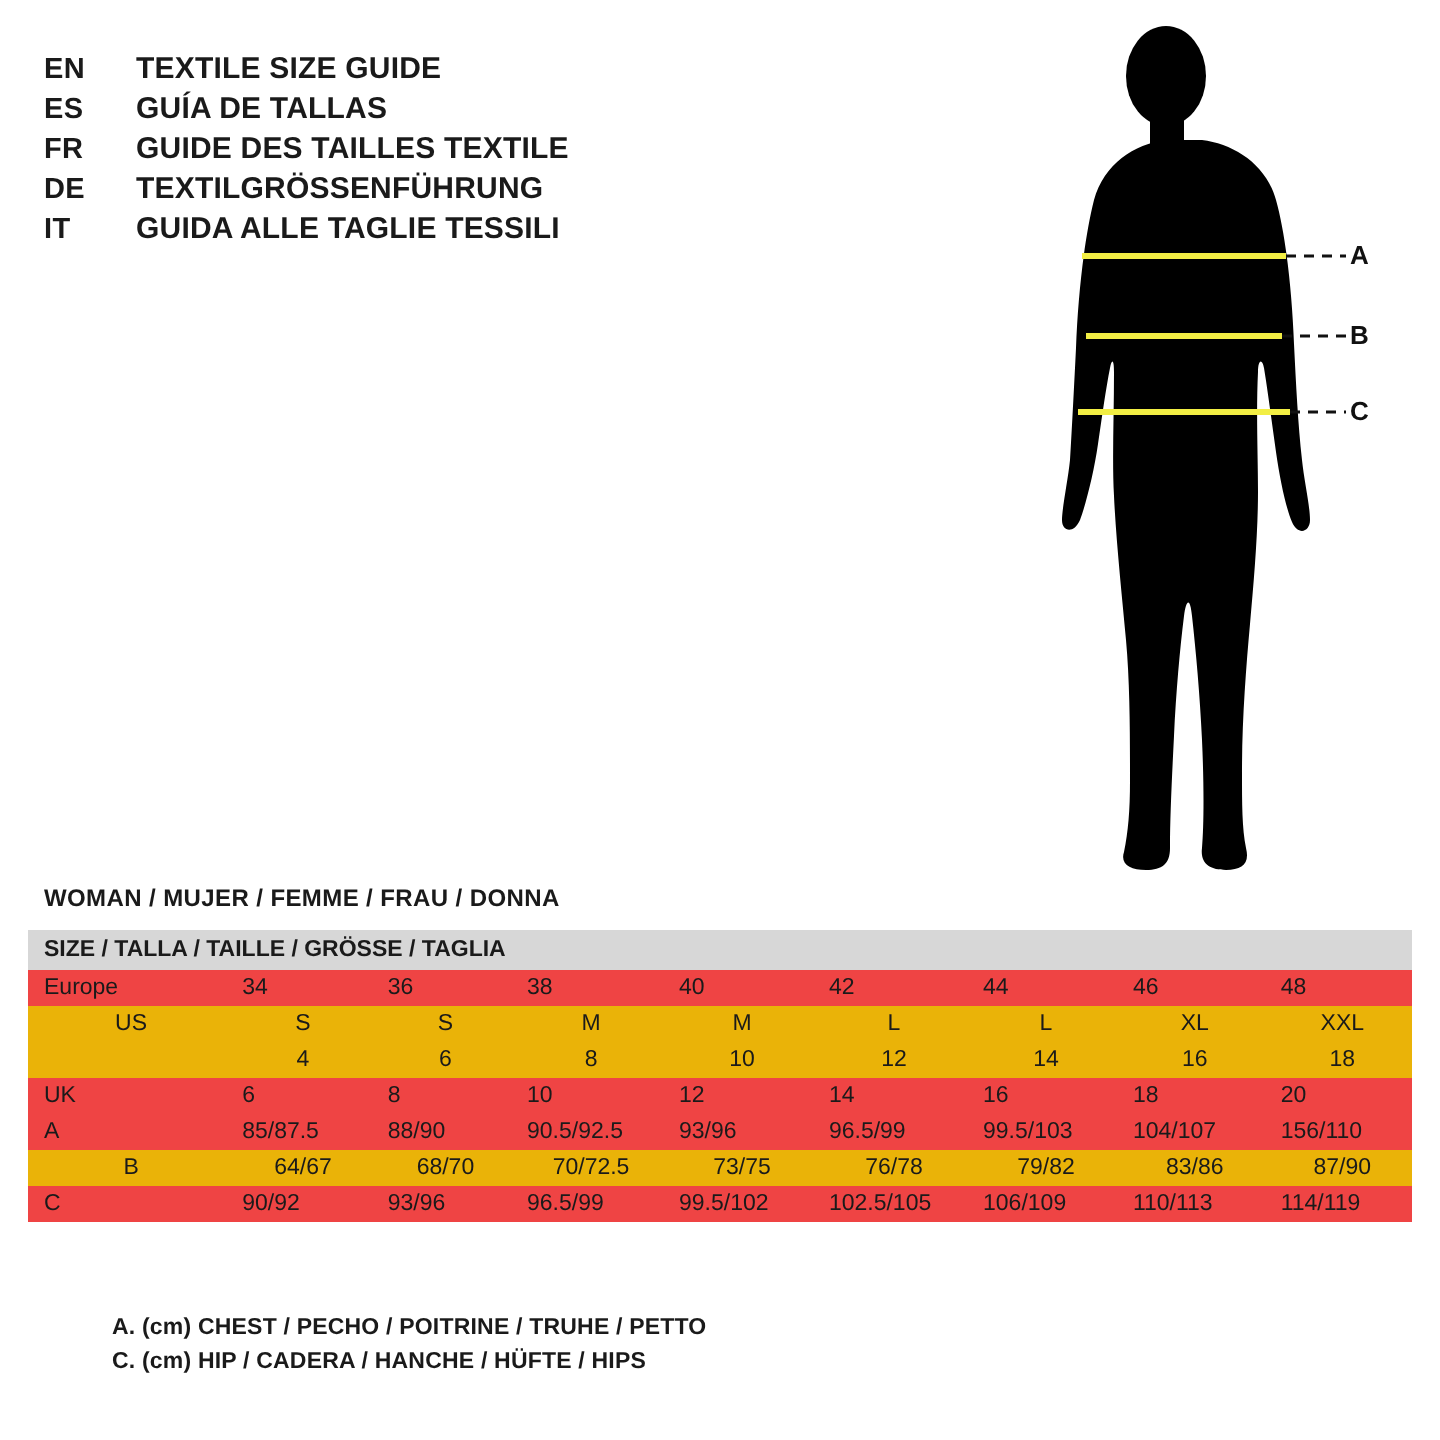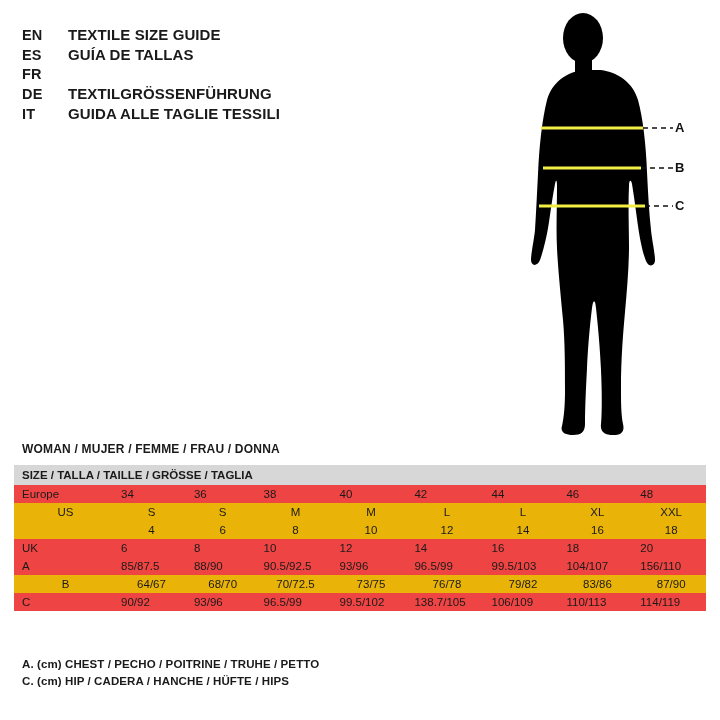--- a/index.html
+++ b/index.html
@@ -104,38 +104,39 @@
 
   
   .notes {
     position: absolute;
     left: 22px;
     top: 656px;
     font-size: 11.5px;
     line-height: 16.5px;
     font-weight: bold;
   }
-  .notes div { letter-spacing: 0.1px; }
+  .notes div { letter-spacing: 0.1px; margin-left: 34px; }
 </style>
 </head>
 <body>
 
 <div class="page">
 
   <div class="titles">
     <div class="title-row">
       <span class="title-lang">EN</span>
       <span class="title-text">TEXTILE SIZE GUIDE</span>
     </div>
     <div class="title-row">
       <span class="title-lang">ES</span>
       <span class="title-text">GUÍA DE TALLAS</span>
     </div>
     <div class="title-row">
       <span class="title-lang">FR</span>
+      <span class="title-text">GUIDE DES TAILLES TEXTILE</span>
     </div>
     <div class="title-row">
       <span class="title-lang">DE</span>
       <span class="title-text">TEXTILGRÖSSENFÜHRUNG</span>
     </div>
     <div class="title-row">
       <span class="title-lang">IT</span>
       <span class="title-text">GUIDA ALLE TAGLIE TESSILI</span>
     </div>
   </div>
@@ -271,21 +272,21 @@
         <td class="col-val">79/82</td>
         <td class="col-val">83/86</td>
         <td class="col-val">87/90</td>
       </tr>
       <tr class="row-shade">
         <td class="col-label">C</td>
         <td class="col-val">90/92</td>
         <td class="col-val">93/96</td>
         <td class="col-val">96.5/99</td>
         <td class="col-val">99.5/102</td>
-        <td class="col-val">138.7/105</td>
+        <td class="col-val">102.5/105</td>
         <td class="col-val">106/109</td>
         <td class="col-val">110/113</td>
         <td class="col-val">114/119</td>
       </tr>
     </tbody>
   </table>
 
   <div class="notes">
     <div>A. (cm) CHEST / PECHO / POITRINE / TRUHE / PETTO</div>
     <div>C. (cm) HIP / CADERA / HANCHE / HÜFTE / HIPS</div>

